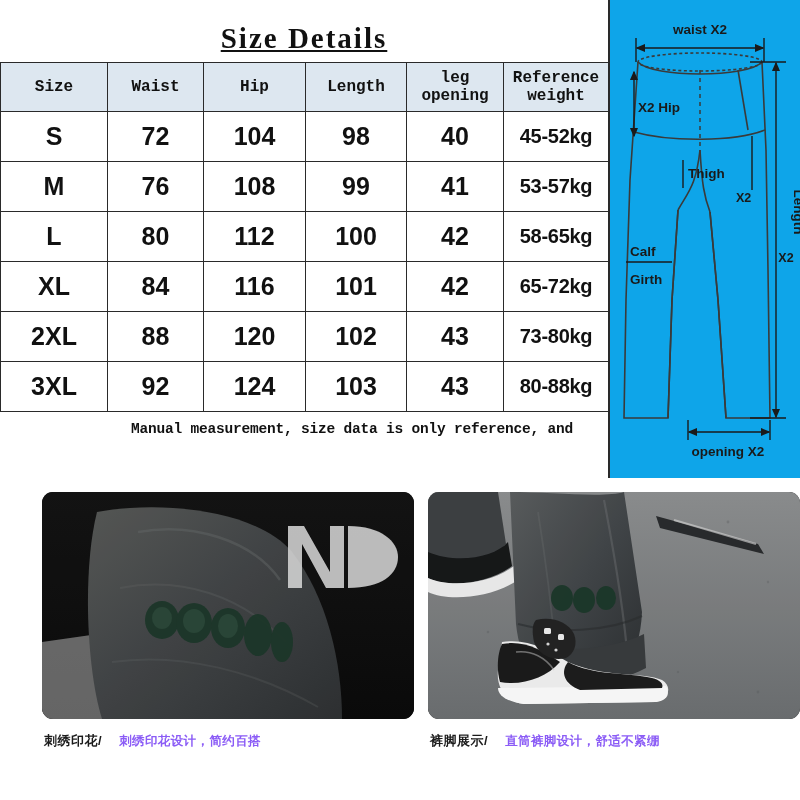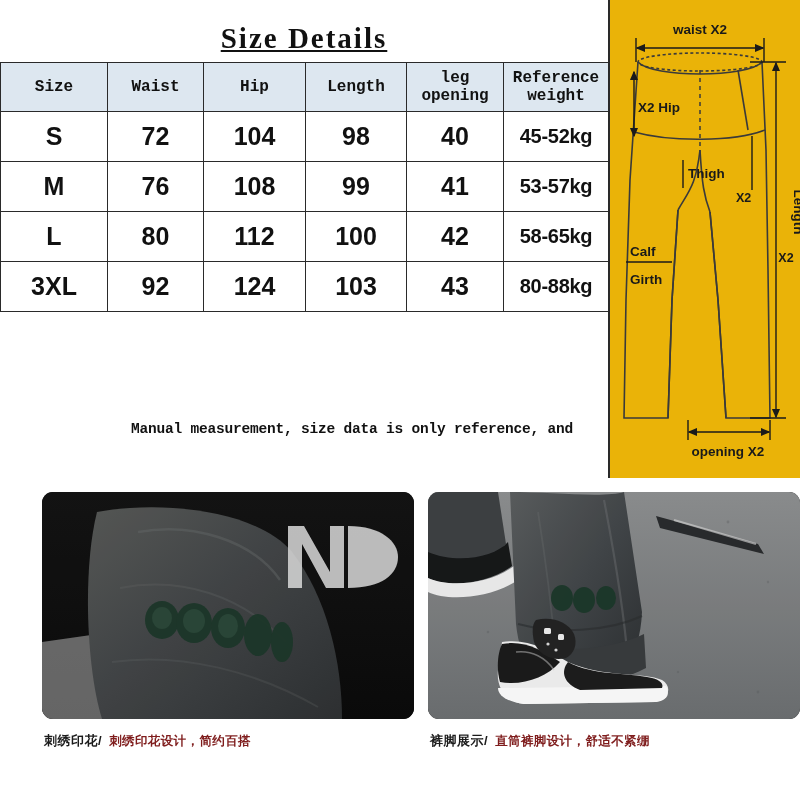--- a/index.html
+++ b/index.html
@@ -74,21 +74,21 @@
     line-height:1.65;
     color:#111;
     letter-spacing:-0.2px;
   }
 
   
   .diagram{
     position:absolute;left:608px;top:0;width:192px;height:478px;
     border-left:2px solid #2a2a2a;
     box-sizing:border-box;
-    background:#eab308;
+    background:#0ea5e9;
   }
   .diagram svg{display:block;width:192px;height:478px;}
   .dlabel{
     font-family:"Liberation Sans", sans-serif;
     font-weight:bold;
     font-size:13.5px;
     fill:#1a1a1a;
   }
   .dlabel.sm{font-size:12.5px;}
 
@@ -114,23 +114,23 @@
     font-family:"Liberation Sans", sans-serif;
     font-weight:bold;
     font-size:13px;
     color:#1b1b1b;
     letter-spacing:0.5px;
   }
   .cap-sub{
     font-family:Liberation Serif, serif;
     font-size:12.5px;
     font-weight:bold;
-    color:#7f1d1d;
+    color:#8b5cf6;
     letter-spacing:0.4px;
-    margin-left:7px;
+    margin-left:17px;
   }
 </style>
 </head>
 <body>
 
 <div id="page">
 
   <div class="top-section">
 
     <div class="table-wrap">
@@ -187,20 +187,36 @@
             <td>41</td>
             <td class="wt">53-57kg</td>
           </tr>
           <tr>
             <td>L</td>
             <td>80</td>
             <td>112</td>
             <td>100</td>
             <td>42</td>
             <td class="wt">58-65kg</td>
+          </tr>
+          <tr>
+            <td>XL</td>
+            <td>84</td>
+            <td>116</td>
+            <td>101</td>
+            <td>42</td>
+            <td class="wt">65-72kg</td>
+          </tr>
+          <tr>
+            <td>2XL</td>
+            <td>88</td>
+            <td>120</td>
+            <td>102</td>
+            <td>43</td>
+            <td class="wt">73-80kg</td>
           </tr>
           <tr>
             <td>3XL</td>
             <td>92</td>
             <td>124</td>
             <td>103</td>
             <td>43</td>
             <td class="wt">80-88kg</td>
           </tr>
         </tbody>

